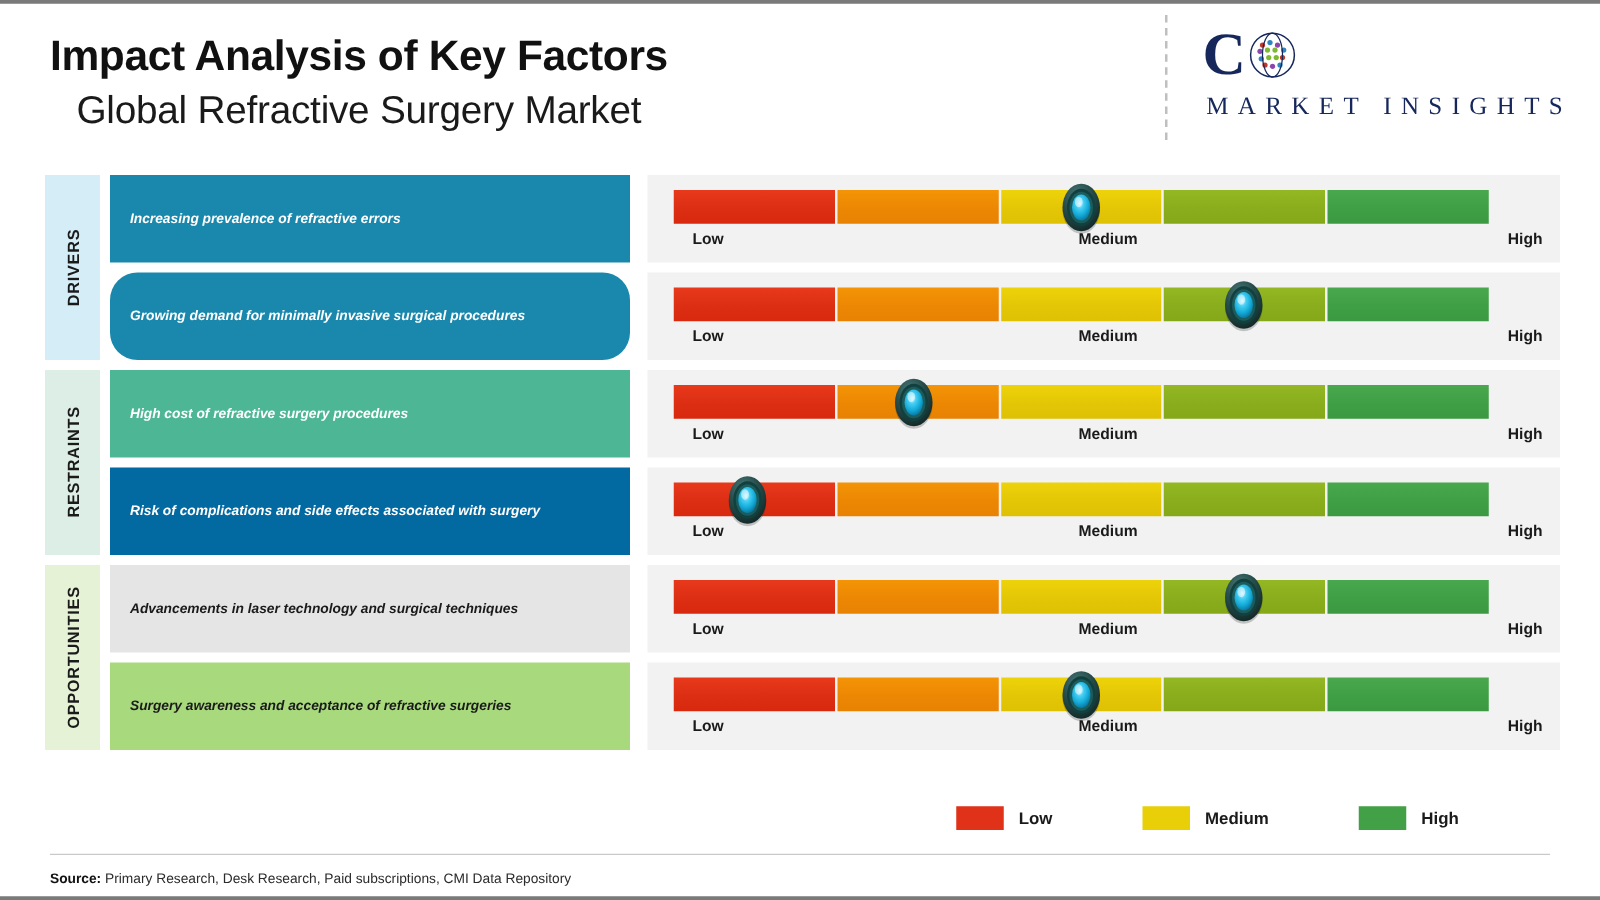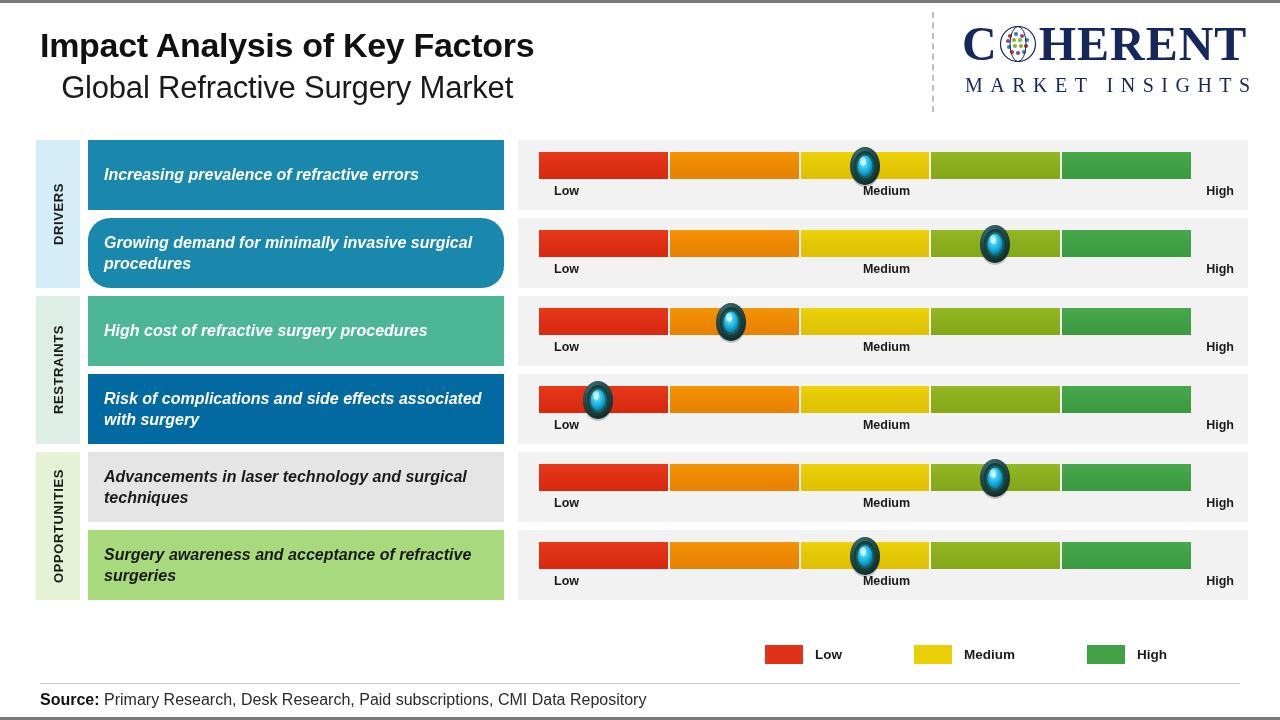--- a/index.html
+++ b/index.html
@@ -138,21 +138,21 @@
     margin-bottom: 8px;
   }
   .frow:last-child { margin-bottom: 0; }
 
   .factor-box {
     width: 416px;
     flex: 0 0 416px;
     display: flex;
     align-items: center;
     padding: 0 16px;
-    font-size: 16px;
+    font-size: 11px;
     font-weight: bold;
     font-style: italic;
     line-height: 1.32;
   }
 
   
   .gauge-cell {
     flex: 1;
     margin-left: 14px;
     background: #f2f2f2;
@@ -235,21 +235,21 @@
     left: 40px;
     right: 40px;
     bottom: 36px;
     height: 1px;
     background: #c9c9c9;
   }
   .footer {
     position: absolute;
     left: 40px;
     bottom: 11px;
-    font-size: 16px;
+    font-size: 11px;
     color: #2b2b2b;
   }
   .footer b { font-weight: bold; color: #111; }
 </style>
 </head>
 <body>
 
 <div class="edge-top"></div>
 <div class="edge-bottom"></div>
 
@@ -280,21 +280,20 @@
               <circle cx="17" cy="22" r="2.1" fill="#7fb832"></circle>
               <circle cx="23" cy="22" r="2.1" fill="#7fb832"></circle>
               <circle cx="14" cy="28" r="2.1" fill="#c0392b"></circle>
               <circle cx="20" cy="29" r="2.1" fill="#8e44ad"></circle>
               <circle cx="26" cy="28" r="2.1" fill="#2e86c1"></circle>
             </g>
             <ellipse cx="20" cy="20" rx="8" ry="17.5" fill="none" stroke="#16275c" stroke-width="1"></ellipse>
           </g>
         </svg>
       </span>
-      <span class="logo-rest">HERENT</span>
     </div>
     <div class="logo-row2">MARKET INSIGHTS</div>
   </div>
 </div>
 
 <div class="board" id="board">
     <div class="cat-block">
       <div class="cat-label" style="background: rgb(213, 237, 247);">
         <span>DRIVERS</span>
       </div>

